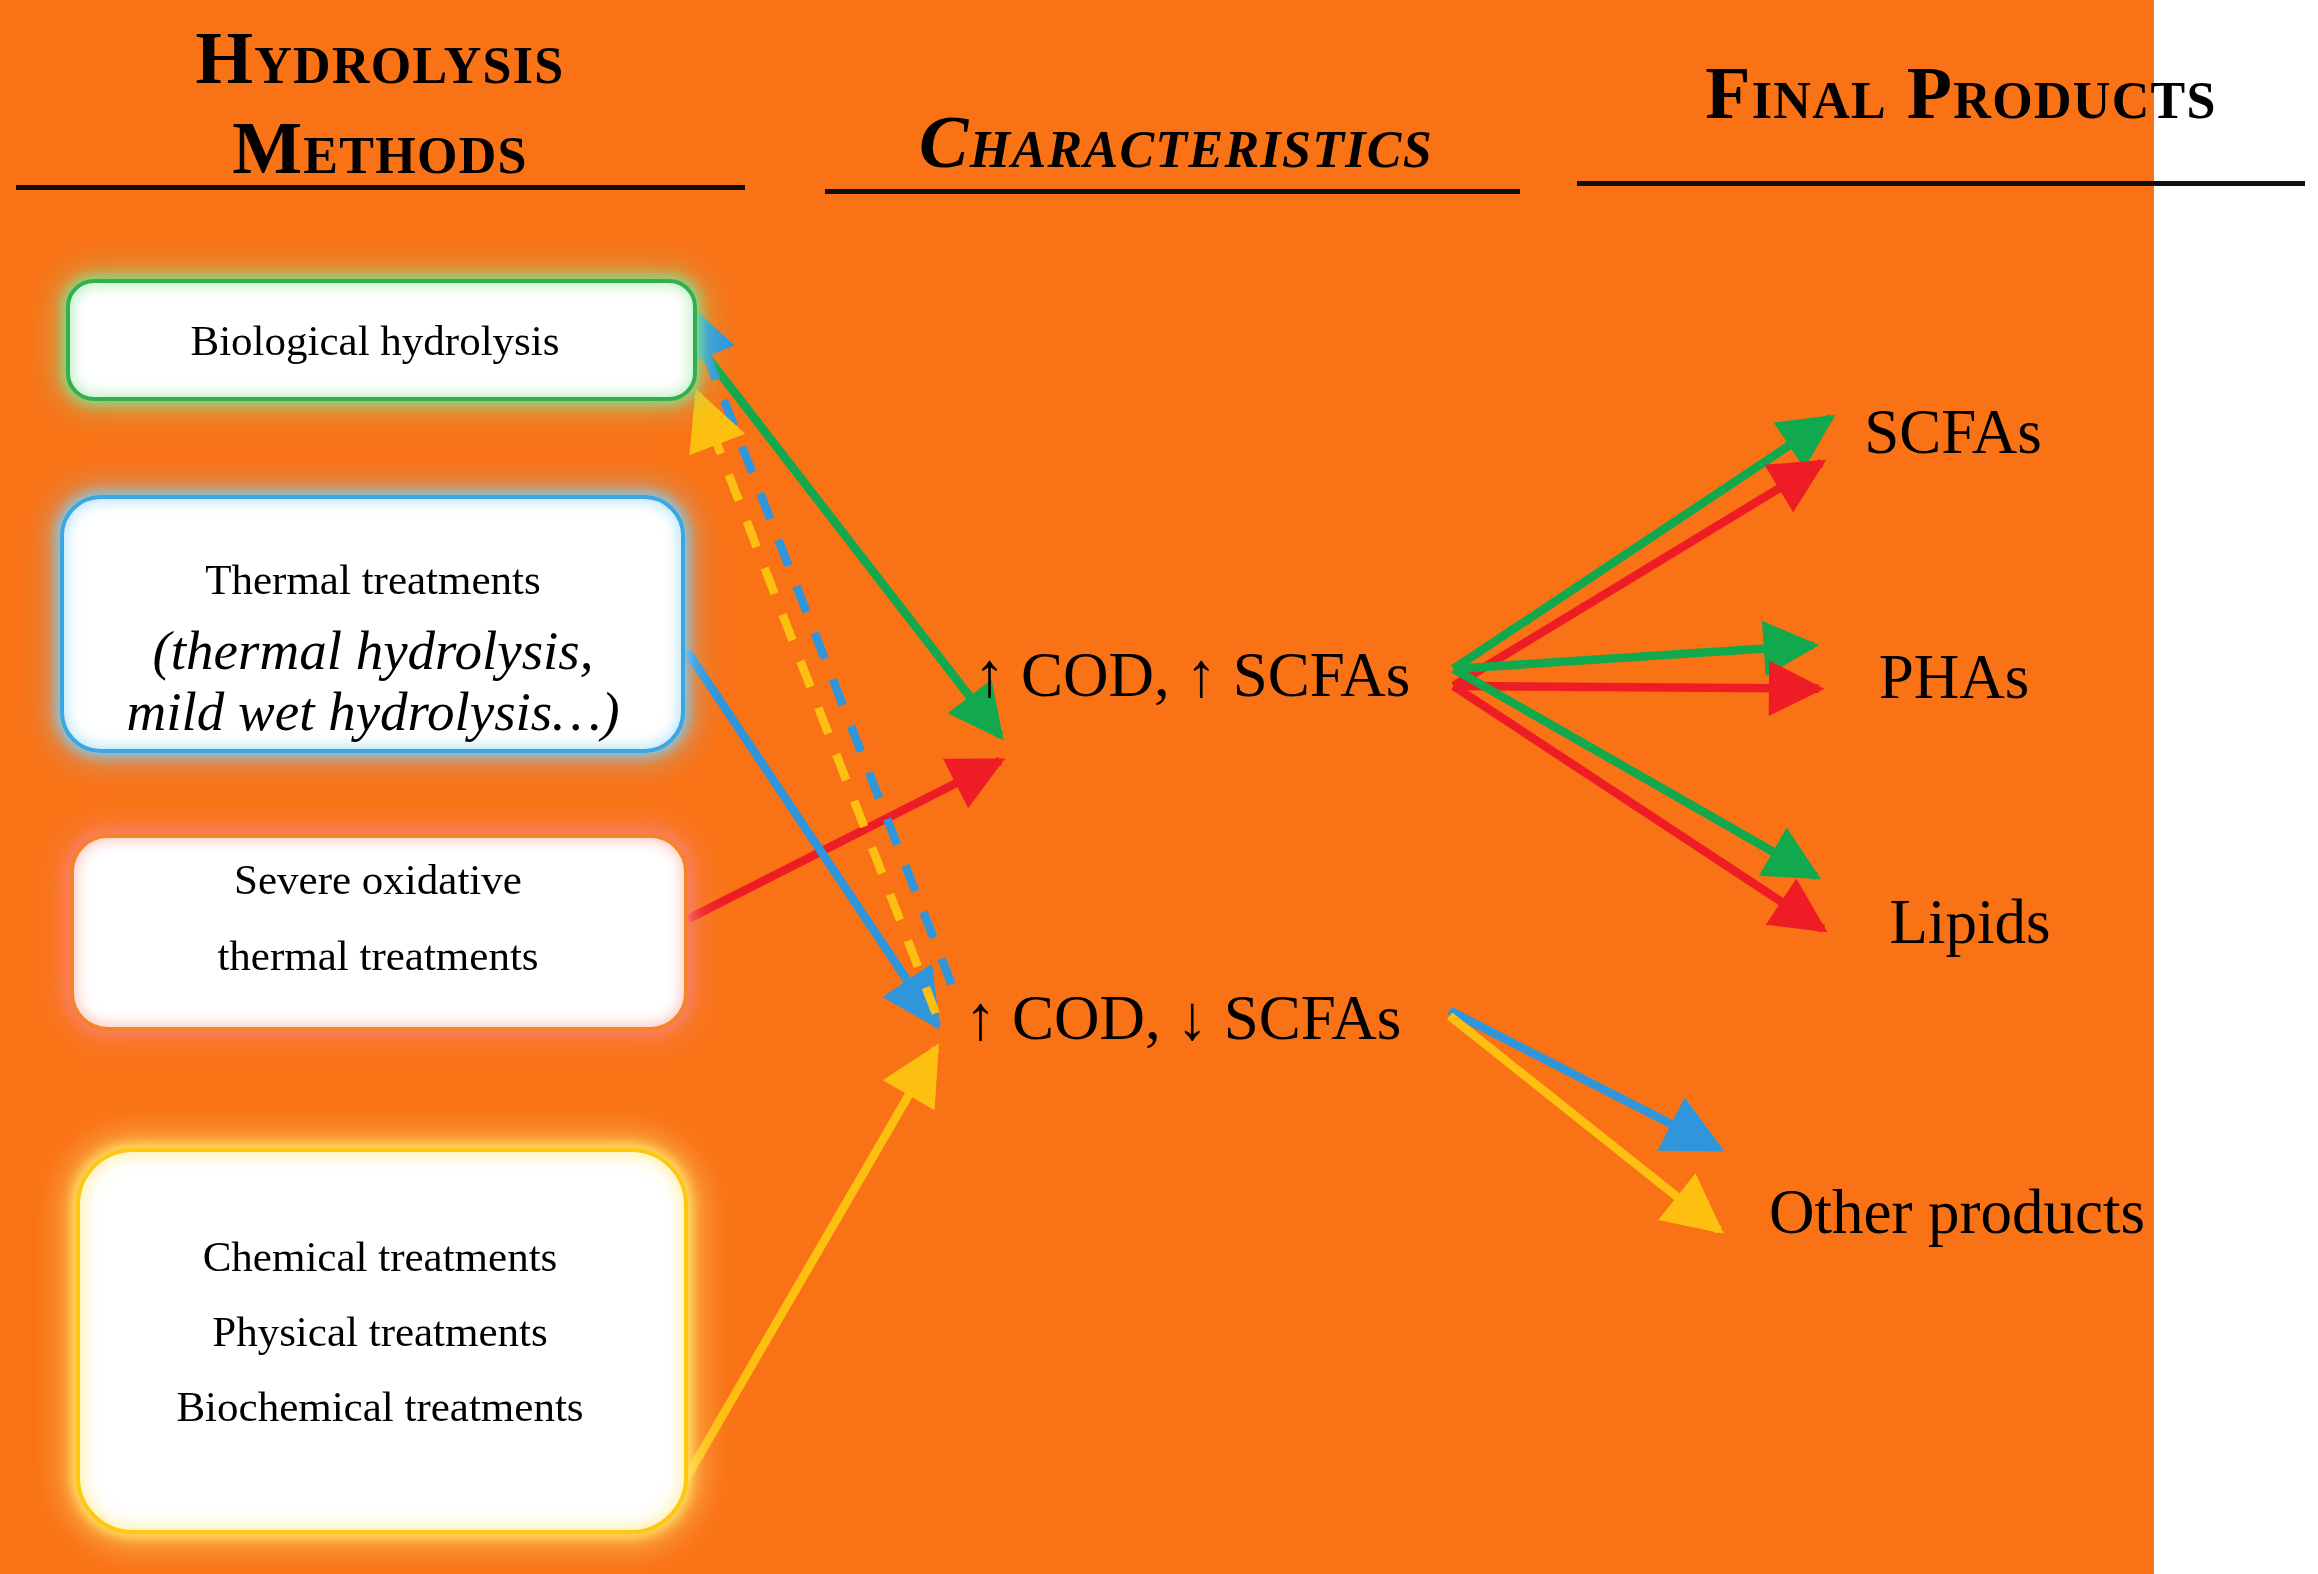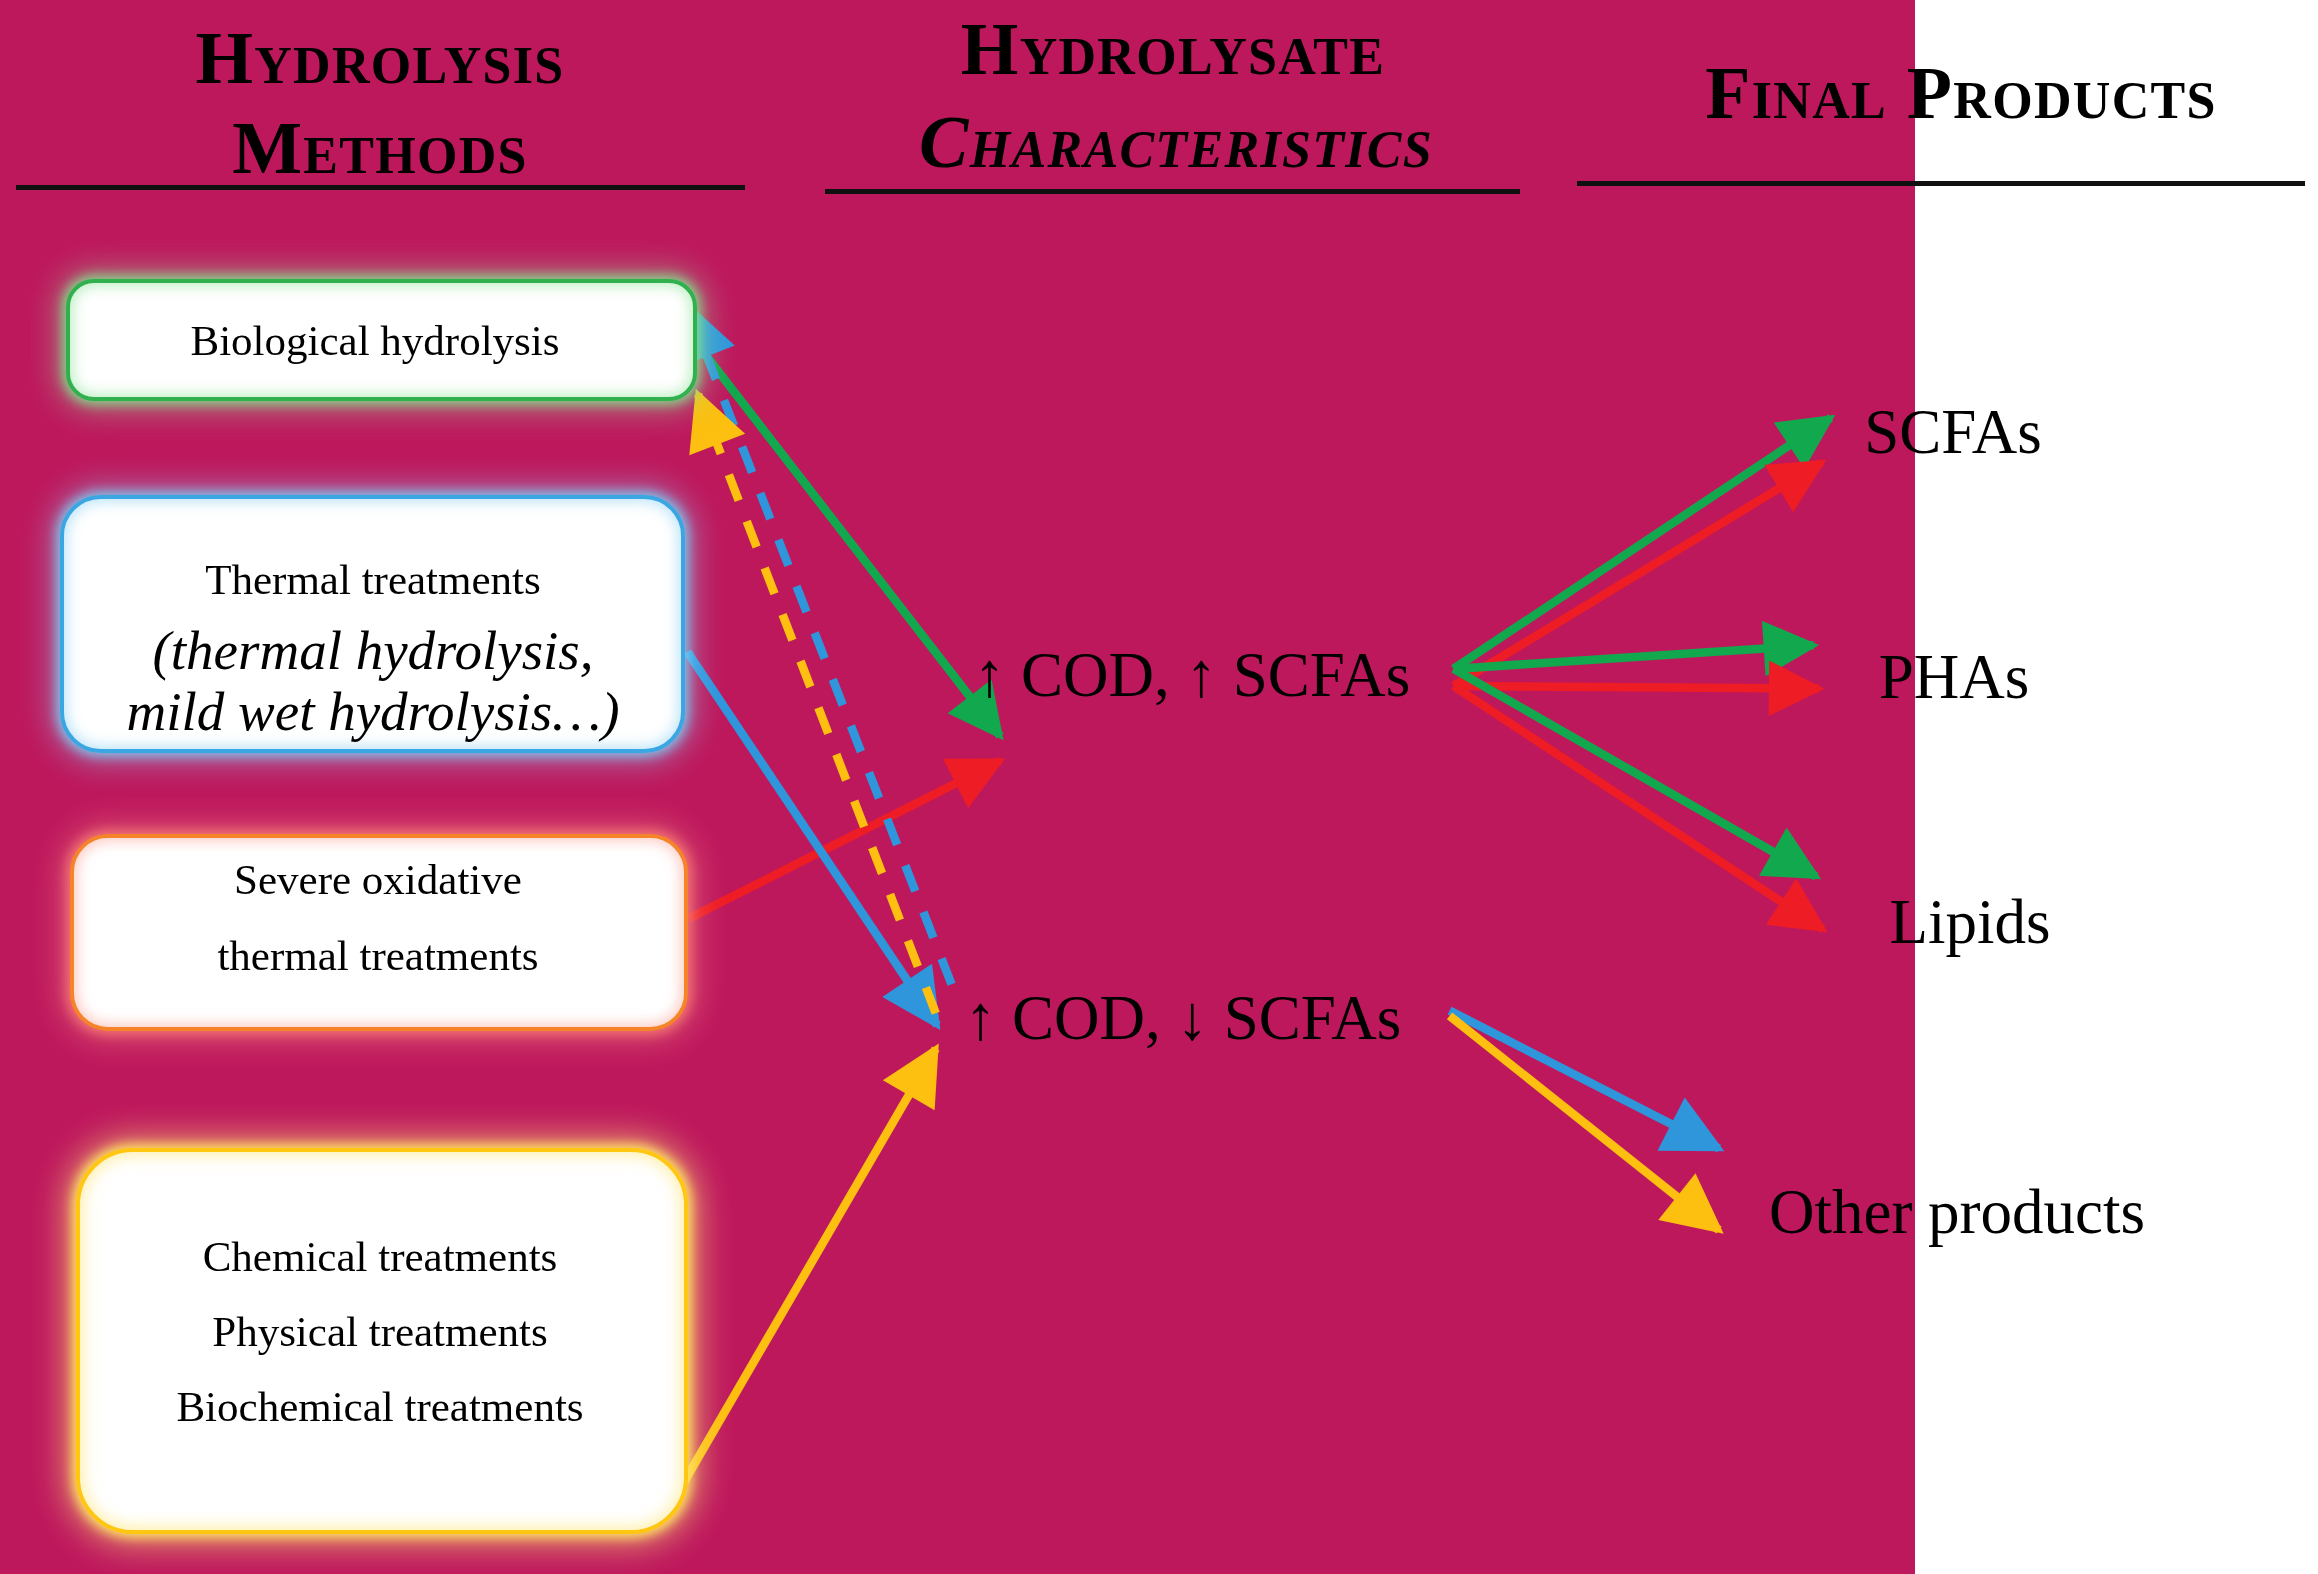--- a/index.html
+++ b/index.html
@@ -1,18 +1,18 @@
 <!DOCTYPE html>
 <html style="font-size:10.5px"><head>
 <meta charset="utf-8">
 <style>
   html,body{margin:0;padding:0;background:#ffffff;}
   body{width:2319px;height:1575px;overflow:hidden;}
   .stage{
-    position:relative;width:1915px;height:1575px;background:#be185d;
+    position:relative;width:2154px;height:1575px;background:#f97316;
     font-family:"Liberation Serif","DejaVu Serif",serif;color:#000;
   }
   .lbl{
     position:absolute;transform:translate(-50%,-50%);
     white-space:nowrap;line-height:1;text-align:center;
   }
   .hdr{
     font-size:74px;font-weight:700;font-variant:small-caps;letter-spacing:1.3px;
   }
   .underline{position:absolute;height:4.6px;background:#101010;}
@@ -47,21 +47,20 @@
 </style>
 </head>
 <body>
 
 <div class="stage">
 
   <div class="lbl hdr" style="left:380px;top:58px;">Hydrolysis</div>
   <div class="lbl hdr" style="left:380px;top:148px;">Methods</div>
   <div class="underline" style="left:16.4px;top:185px;width:729px;"></div>
 
-  <div class="lbl hdr" style="left:1173px;top:49px;">Hydrolysate</div>
   <div class="lbl hdr" style="left:1176px;top:142px;font-style:italic;">Characteristics</div>
   <div class="underline" style="left:825px;top:189px;width:695px;"></div>
 
   <div class="lbl hdr" style="left:1961px;top:93px;">Final Products</div>
   <div class="underline" style="left:1577px;top:181px;width:728px;"></div>
 
   <svg class="arrows" viewBox="0 0 3529 2397">
     <defs>
       <marker id="mG" viewBox="0 0 10 10" refX="9" refY="5" markerWidth="7.5" markerHeight="6.5" orient="auto">
         <path d="M0,0 L10,5 L0,10 Z" fill="#12a84e"></path>

